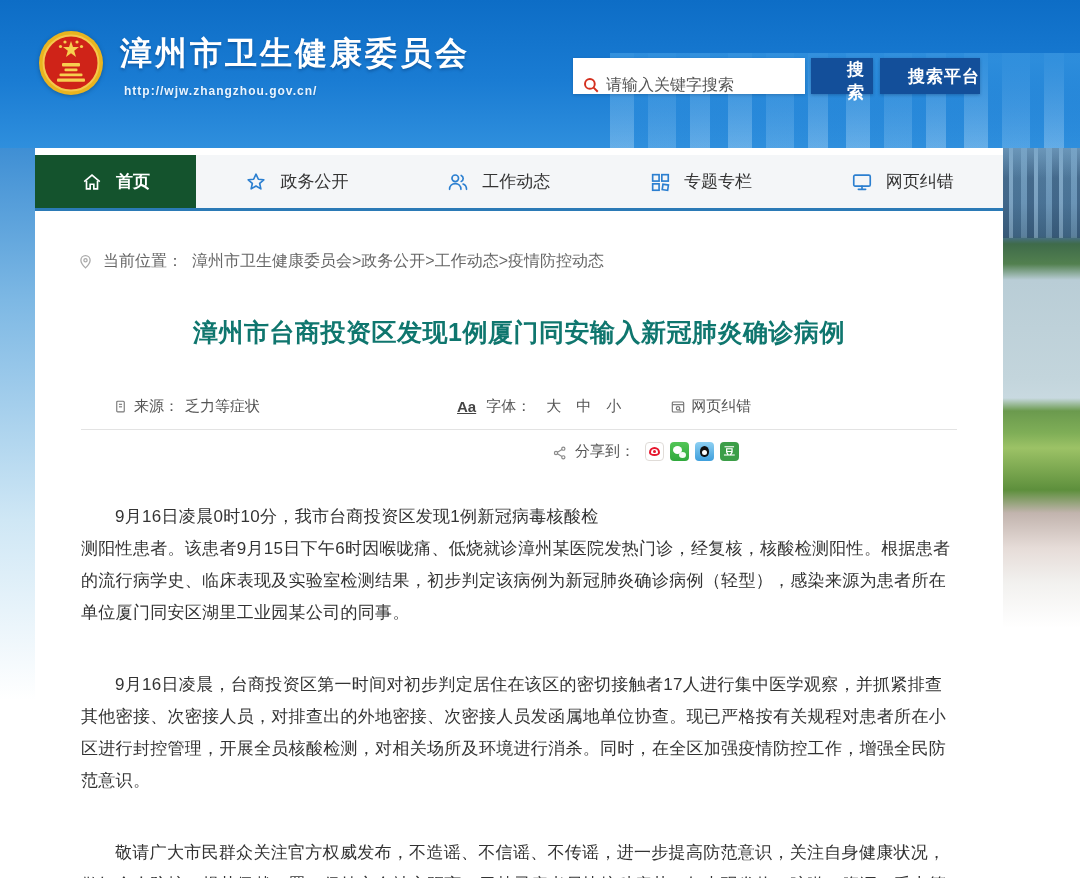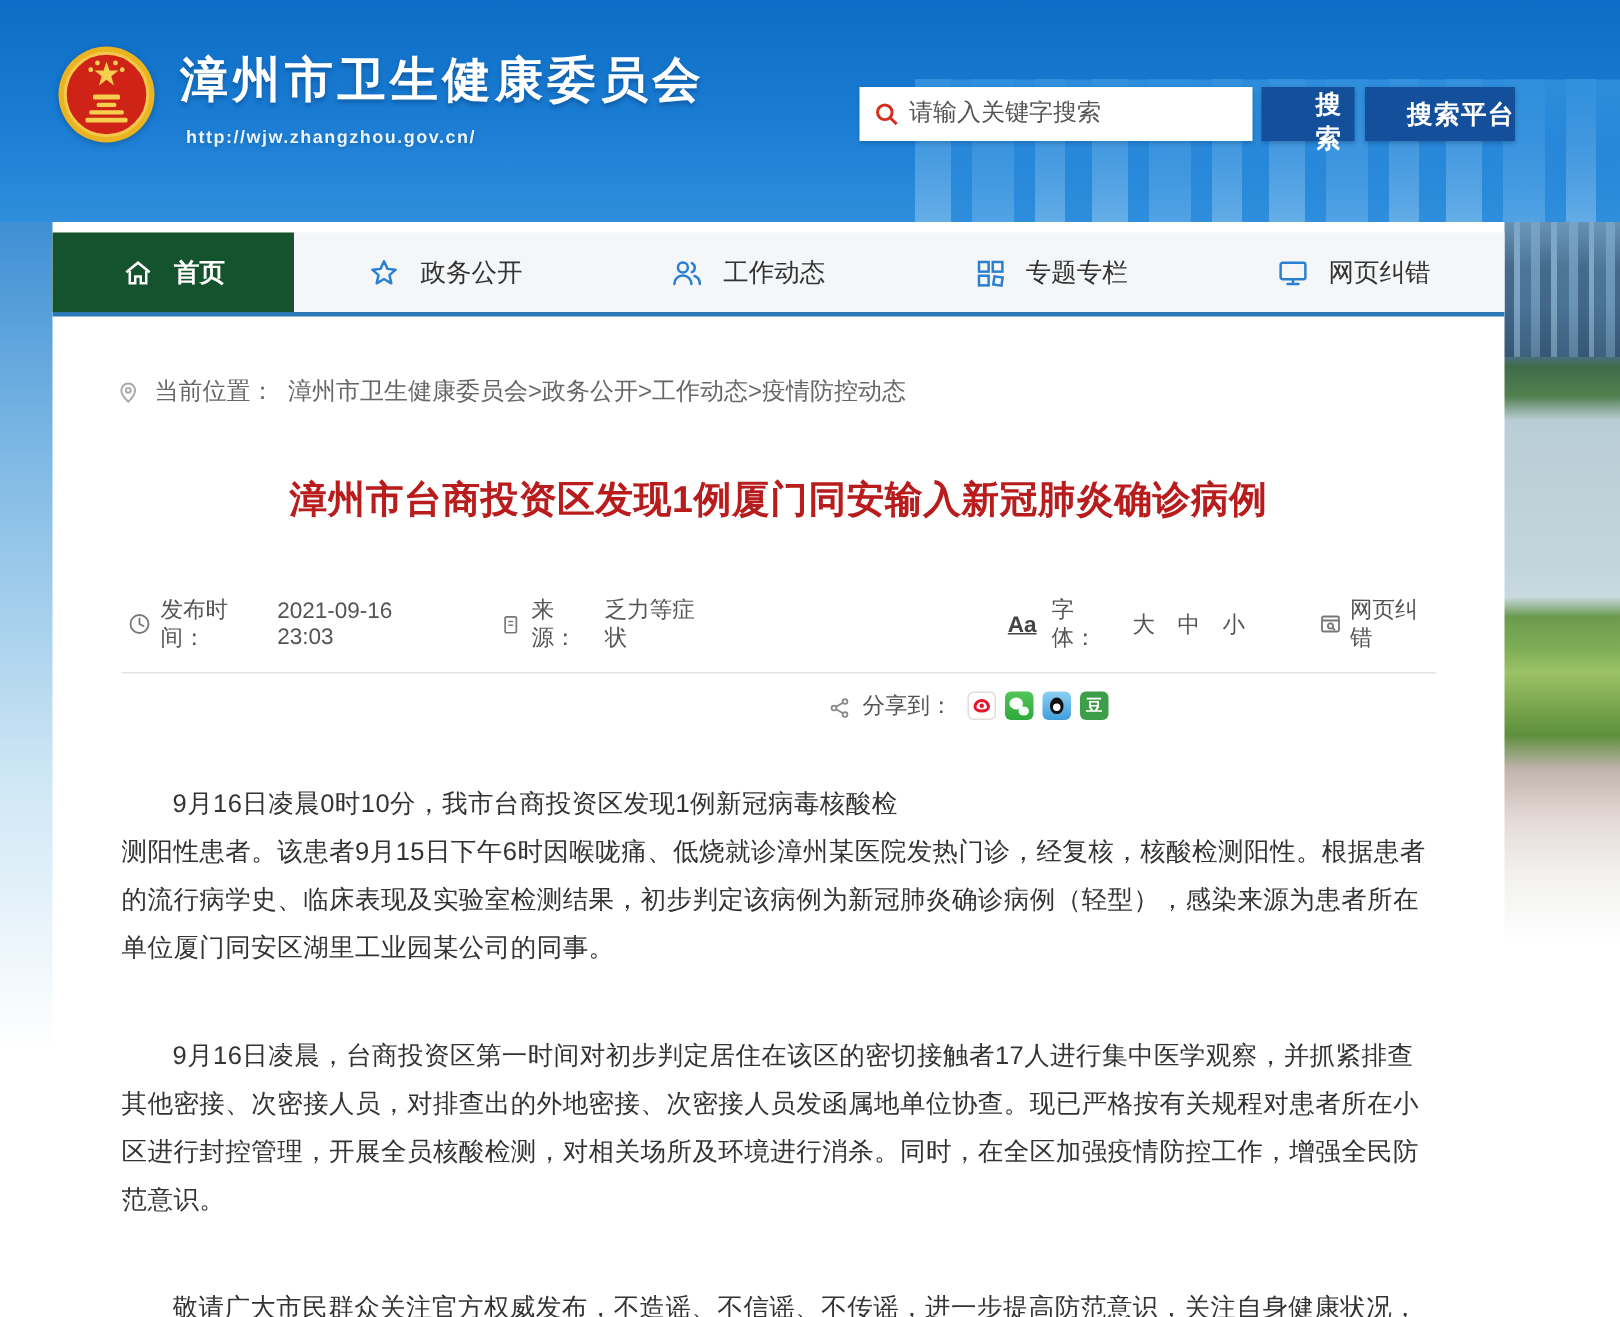--- a/index.html
+++ b/index.html
@@ -33,21 +33,21 @@
   .site-title {
     color:#ffffff; font-size:32px; font-weight:bold; letter-spacing:3px;
     text-shadow:0 2px 3px rgba(0,40,90,.35);
   }
   .site-url {
     margin-top:8px; margin-left:4px; color:#eaf5ff; font-size:12px; font-weight:bold; letter-spacing:1px;
     text-shadow:0 1px 2px rgba(0,40,90,.3);
   }
   .search-area { position:absolute; left:573px; top:58px; display:flex; align-items:center; }
   .search-box {
-    display:flex; align-items:center; width:262px; height:36px; background:#ffffff;
+    display:flex; align-items:flex-end; width:232px; height:36px; background:#ffffff;
     padding:0 8px 0 9px; box-shadow:0 1px 3px rgba(0,30,70,.25);
   }
   .search-box input {
     border:none; outline:none; width:100%; font-size:16px; color:#333;
     font-family:inherit; background:transparent; margin-left:6px;
   }
   .search-box input::placeholder { color:#555; }
   .btn-search, .btn-platform {
     height:36px; border:none; cursor:pointer; background:#134f9a; color:#fff;
     font-size:17px; font-weight:bold; font-family:Liberation Mono, monospace; letter-spacing:1px;
@@ -96,21 +96,21 @@
   
   .breadcrumb {
     display:flex; align-items:center; gap:9px;
     padding:40px 0 0 42px; font-size:16px; color:#666;
   }
   .breadcrumb-path { cursor:pointer; }
 
   
   .article { padding:0 46px; }
   .article-title {
-    margin-top:44px; text-align:center; color:#b91c1c;
+    margin-top:44px; text-align:center; color:#0f766e;
     font-size:25px; font-weight:bold; letter-spacing:0.5px;
   }
   .meta-row {
     margin-top:48px; display:flex; align-items:center; gap:7px;
     font-size:15px; color:#555; padding-left:4px;
     padding-bottom:13px; border-bottom:1px solid #e3e3e3;
   }
   .meta-item { display:flex; align-items:center; gap:6px; }
   .meta-gap-1 { margin-left:28px;justify-content:flex-end; }
   .meta-gap-2 { margin-left:190px; }
@@ -258,30 +258,20 @@
         </svg>
       </span>
       <span class="breadcrumb-label">当前位置：</span>
       <span class="breadcrumb-path">漳州市卫生健康委员会&gt;政务公开&gt;工作动态&gt;疫情防控动态</span>
     </div>
 
     <article class="article">
       <h1 class="article-title">漳州市台商投资区发现1例厦门同安输入新冠肺炎确诊病例</h1>
 
       <div class="meta-row">
-        <span class="meta-item">
-          <span style="display:flex;">
-            <svg width="16" height="16" viewBox="0 0 24 24" fill="none" stroke="#777" stroke-width="1.8" stroke-linecap="round">
-              <circle cx="12" cy="12" r="9"></circle>
-              <path d="M12 6.5 V12 L16 14"></path>
-            </svg>
-          </span>
-          <span>发布时间：</span>
-          <span>2021-09-16 23:03</span>
-        </span>
 
         <span class="meta-item meta-gap-1">
           <span style="display:flex;">
             <svg width="15" height="15" viewBox="0 0 24 24" fill="none" stroke="#777" stroke-width="1.8">
               <rect x="6" y="3.5" width="12" height="17" rx="1.5"></rect>
               <line x1="9.5" y1="8.5" x2="14.5" y2="8.5"></line>
               <line x1="9.5" y1="12.5" x2="14.5" y2="12.5"></line>
             </svg>
           </span>
           <span>来源：</span>

